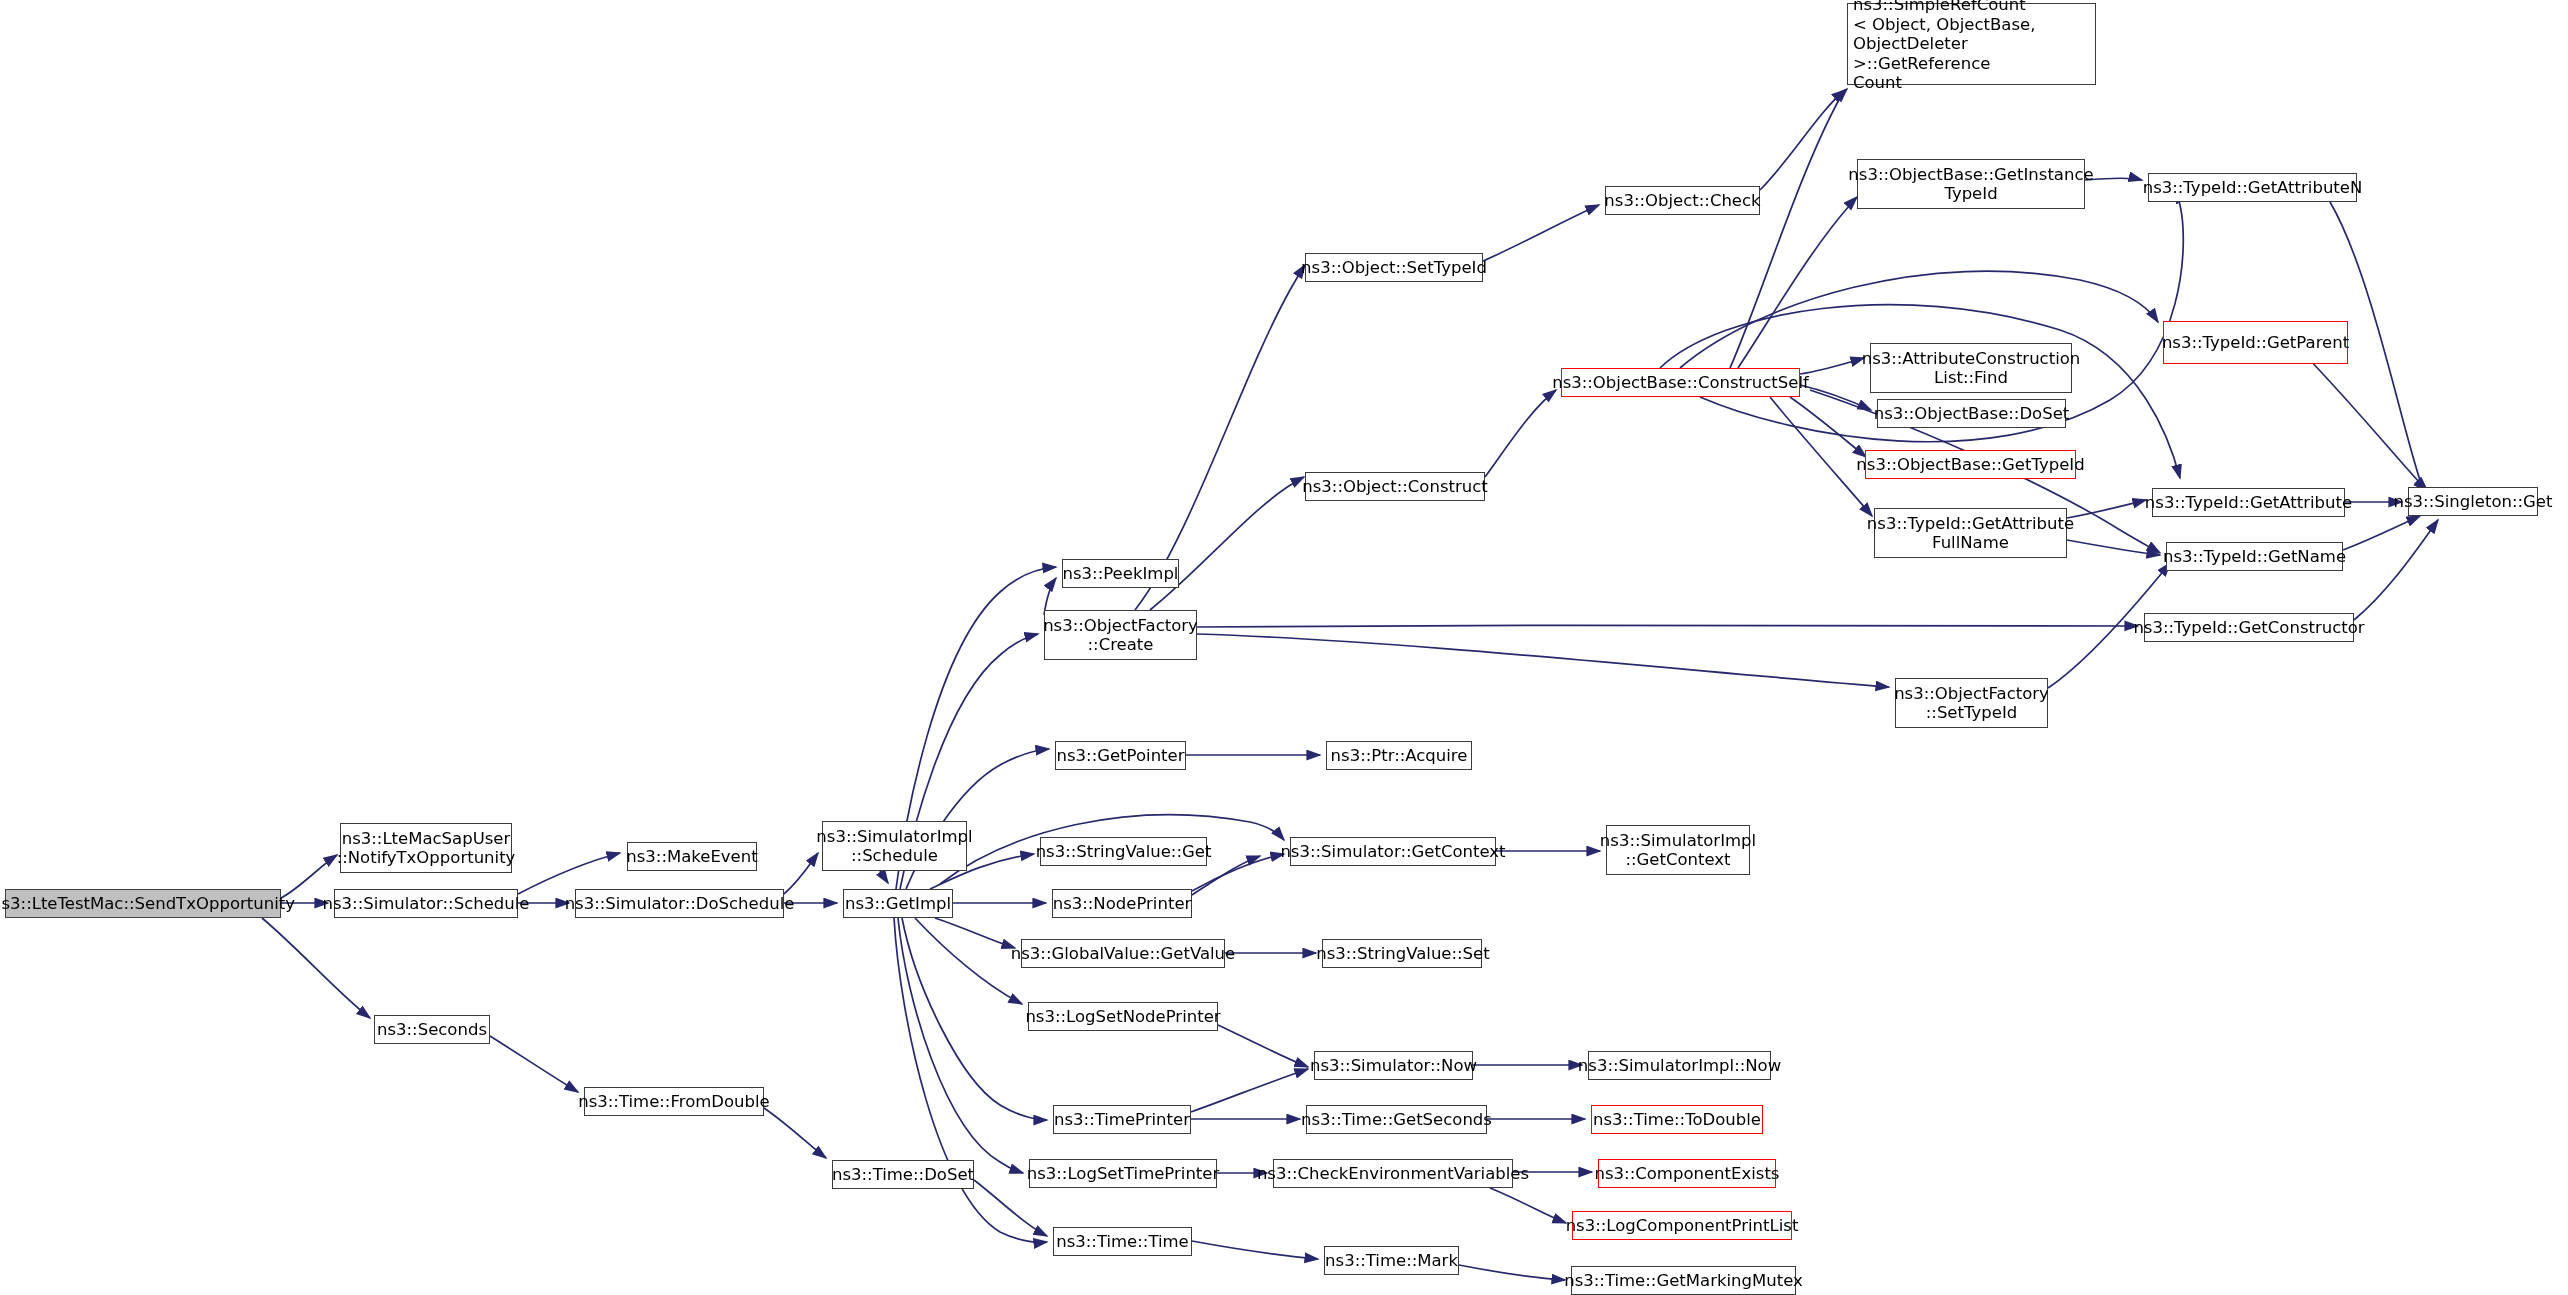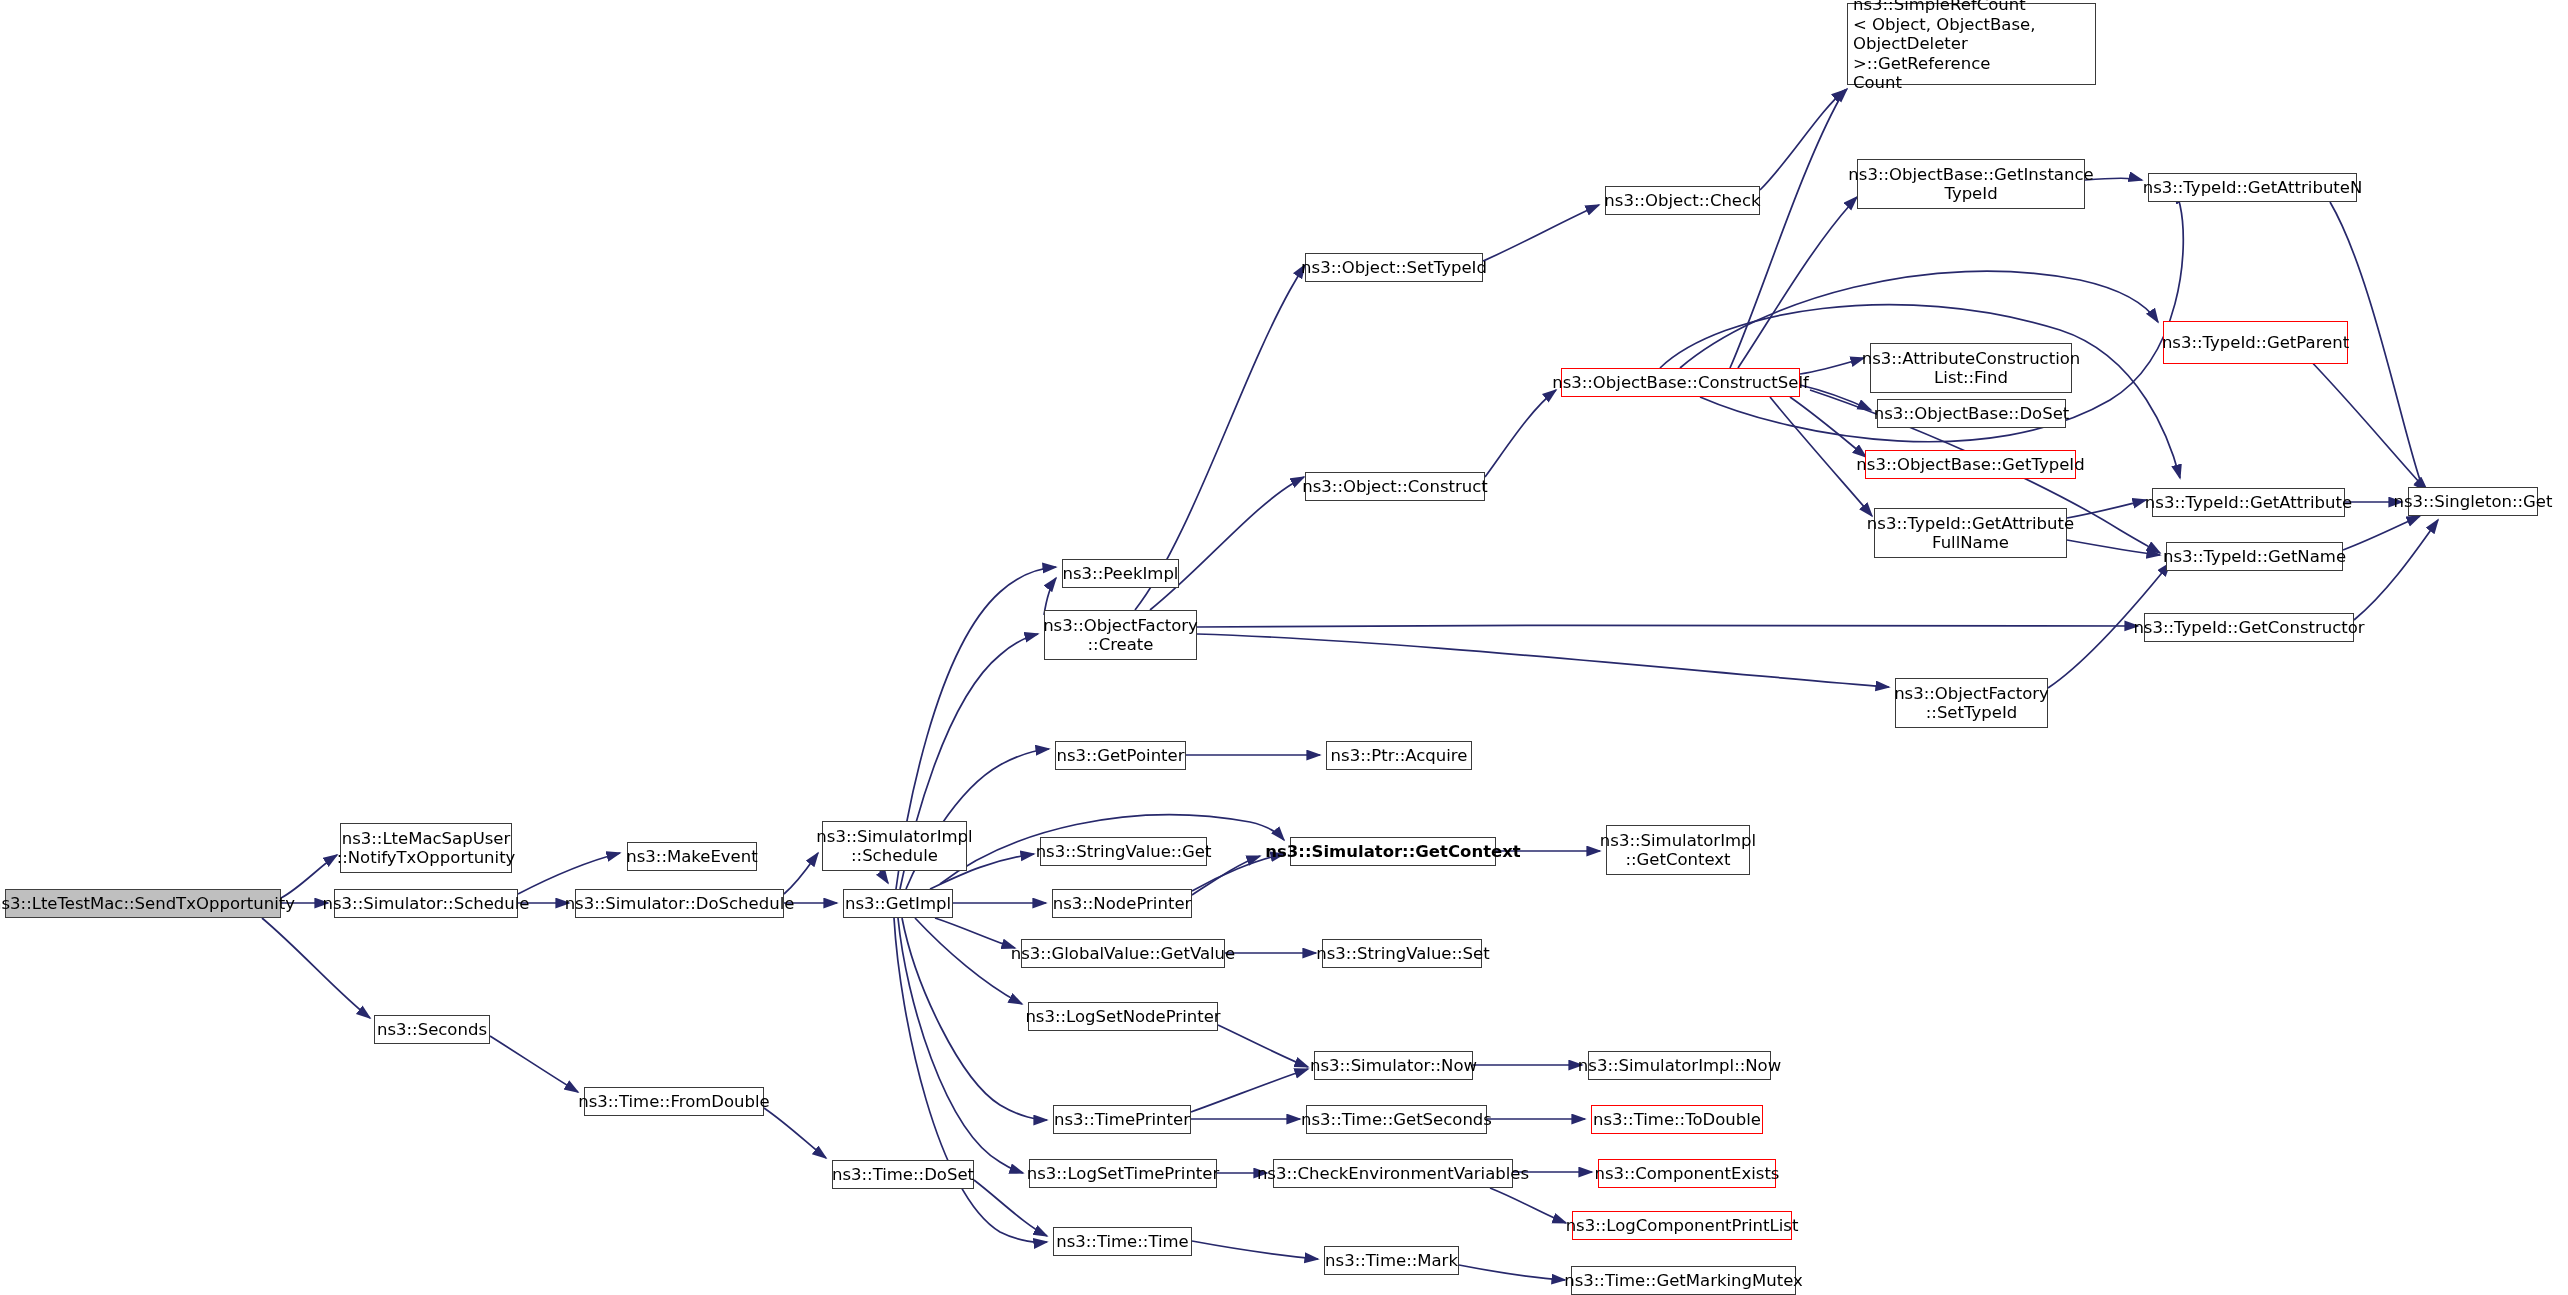--- a/index.html
+++ b/index.html
@@ -107,21 +107,21 @@
       <div class="node" style="left: 1062px; top: 559px; width: 117px; height: 29px;"><span>ns3::PeekImpl</span></div>
       <div class="node" style="left: 1044px; top: 610px; width: 153px; height: 50px;"><span>ns3::ObjectFactory
 ::Create</span></div>
       <div class="node" style="left: 1055px; top: 741px; width: 131px; height: 29px;"><span>ns3::GetPointer</span></div>
       <div class="node" style="left: 1326px; top: 741px; width: 146px; height: 29px;"><span>ns3::Ptr::Acquire</span></div>
       <div class="node" style="left: 1040px; top: 837px; width: 167px; height: 29px;"><span>ns3::StringValue::Get</span></div>
       <div class="node" style="left: 1052px; top: 889px; width: 140px; height: 29px;"><span>ns3::NodePrinter</span></div>
       <div class="node" style="left: 1021px; top: 939px; width: 204px; height: 29px;"><span>ns3::GlobalValue::GetValue</span></div>
       <div class="node" style="left: 1322px; top: 939px; width: 160px; height: 29px; padding-left: 7px;"><span>ns3::StringValue::Set</span></div>
       <div class="node" style="left: 1028px; top: 1002px; width: 190px; height: 29px; text-align: center;"><span>ns3::LogSetNodePrinter</span></div>
-      <div class="node" style="left: 1290px; top: 837px; width: 206px; height: 29px; font-weight: bold;"><span>ns3::Simulator::GetContext</span></div>
+      <div class="node" style="left: 1290px; top: 837px; width: 206px; height: 29px;"><span>ns3::Simulator::GetContext</span></div>
       <div class="node" style="left: 1606px; top: 825px; width: 144px; height: 50px;"><span>ns3::SimulatorImpl
 ::GetContext</span></div>
       <div class="node" style="left: 1314px; top: 1051px; width: 159px; height: 29px;"><span>ns3::Simulator::Now</span></div>
       <div class="node" style="left: 1588px; top: 1051px; width: 183px; height: 29px;"><span>ns3::SimulatorImpl::Now</span></div>
       <div class="node" style="left: 1053px; top: 1105px; width: 138px; height: 29px;"><span>ns3::TimePrinter</span></div>
       <div class="node" style="left: 1306px; top: 1105px; width: 181px; height: 29px;"><span>ns3::Time::GetSeconds</span></div>
       <div class="node red" style="left: 1591px; top: 1105px; width: 172px; height: 29px;"><span>ns3::Time::ToDouble</span></div>
       <div class="node" style="left: 1029px; top: 1159px; width: 188px; height: 29px;"><span>ns3::LogSetTimePrinter</span></div>
       <div class="node" style="left: 1273px; top: 1159px; width: 240px; height: 29px;"><span>ns3::CheckEnvironmentVariables</span></div>
       <div class="node red" style="left: 1598px; top: 1159px; width: 178px; height: 29px;"><span>ns3::ComponentExists</span></div>

